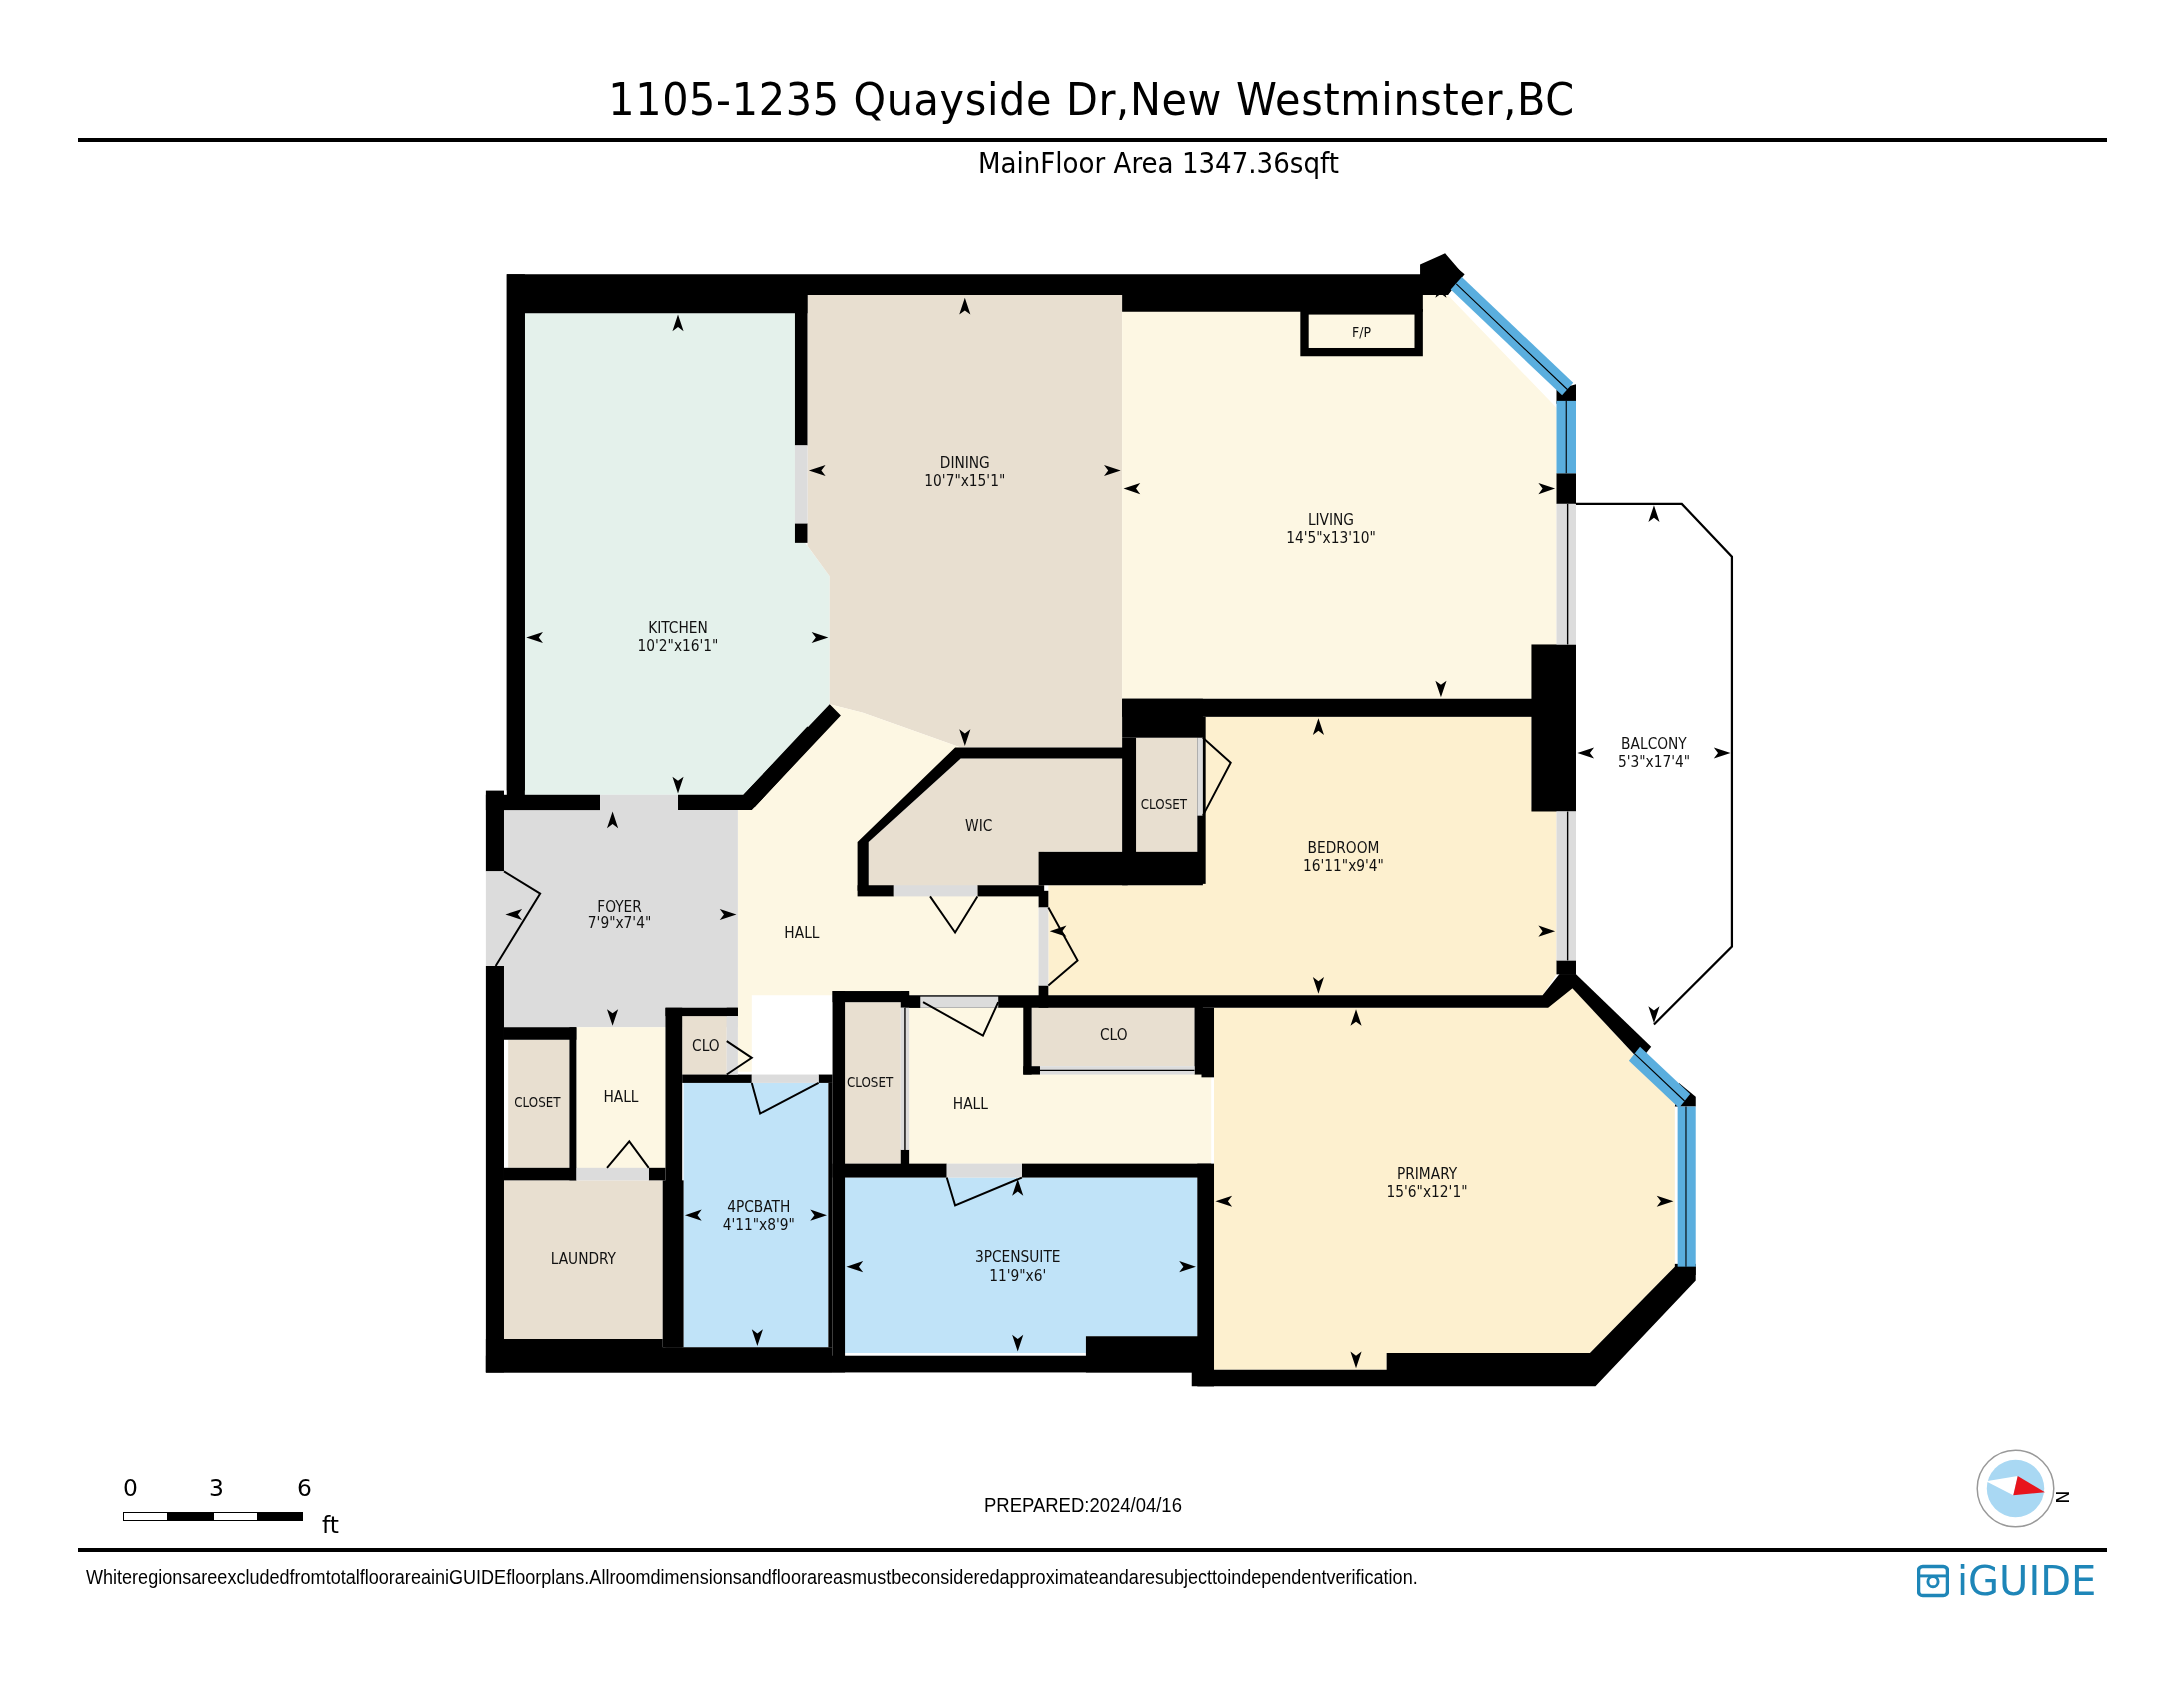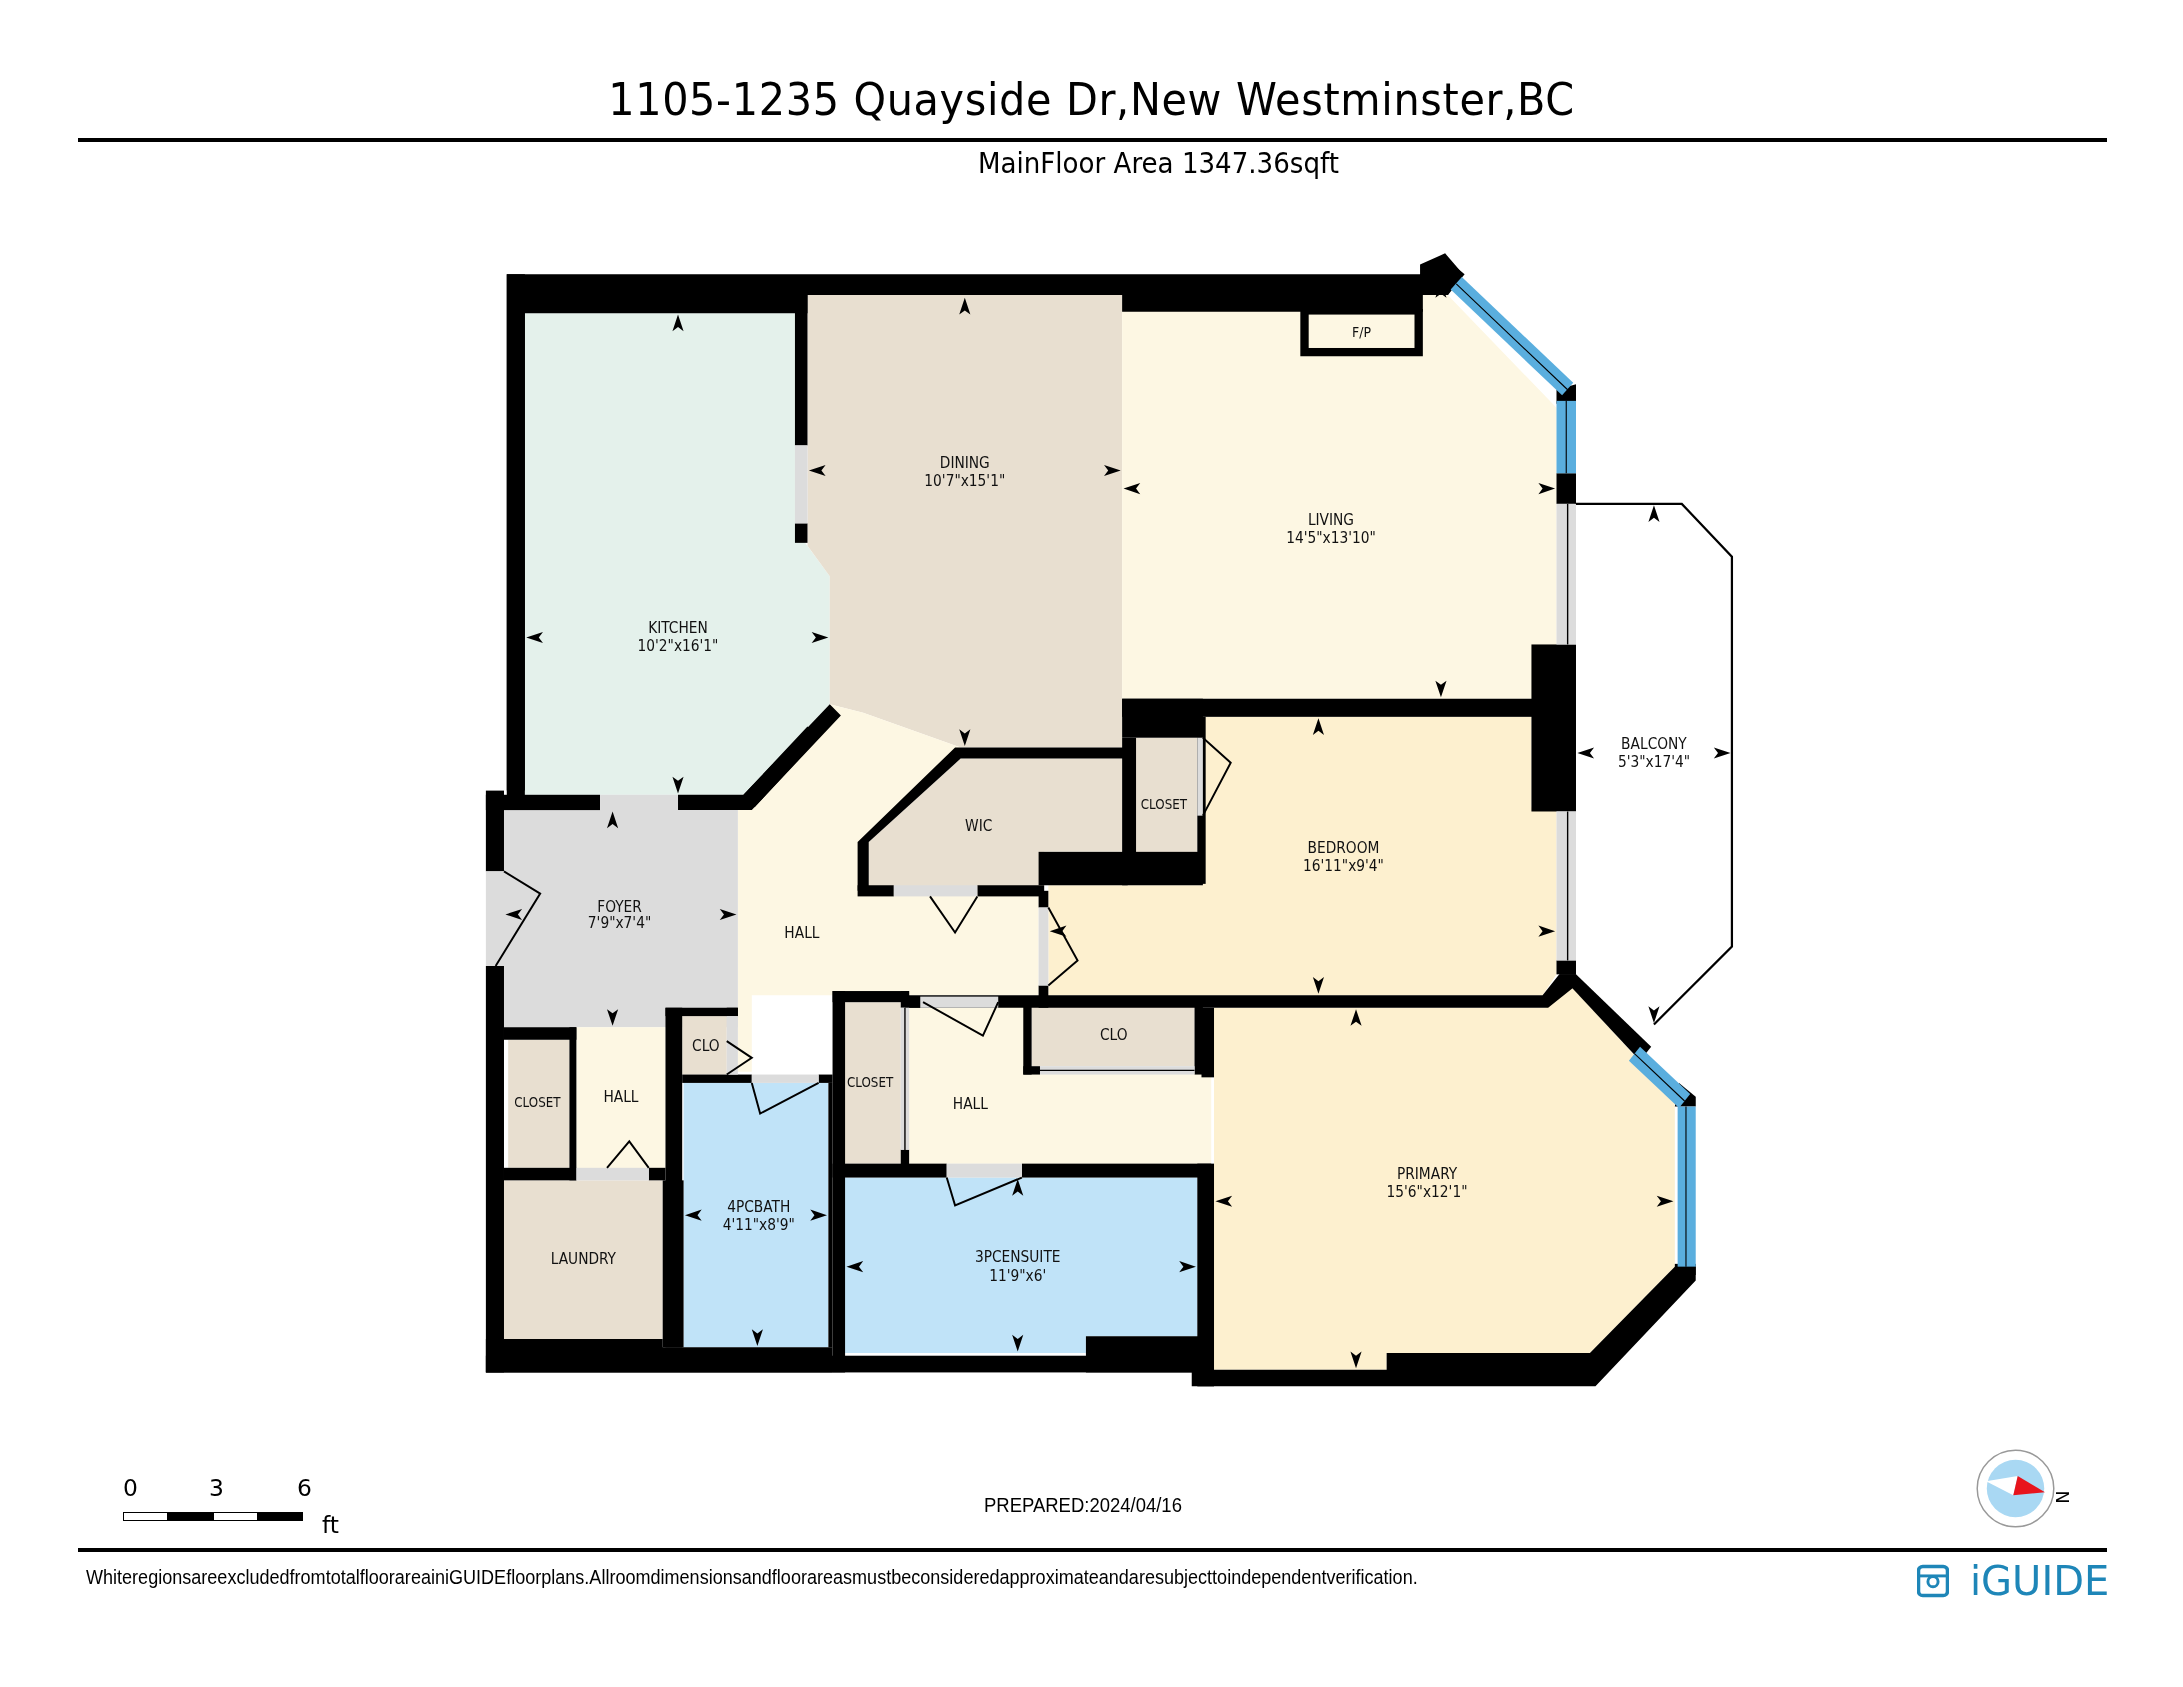--- a/index.html
+++ b/index.html
@@ -20,21 +20,21 @@
   .scalebar { position: absolute; left: 123px; top: 1474px; width: 234px; height: 66px; }
   .scale-label { position: absolute; top: 0; font-family: "DejaVu Sans", sans-serif; font-size: 23.4px; }
   .scale-track { position: absolute; left: 0; top: 38px; height: 10.3px; display: flex; }
   .seg { width: 45px; height: 8.8px; border: 0.7px solid #000; box-sizing: border-box; }
   .seg.black { background: #000; }
   .seg.white { background: #fff; }
   .scale-unit { position: absolute; left: 199px; top: 37px; font-family: "DejaVu Sans", sans-serif; font-size: 23.4px; }
   .compass { position: absolute; left: 1975px; top: 1448px; width: 81px; height: 81px; }
   .compass-n { position: absolute; left: 2055px; top: 1487px; font-family: "DejaVu Sans", sans-serif; font-size: 17.6px;
                transform: rotate(90deg); }
-  .logo { position: absolute; left: 1917px; top: 1562px; height: 38px; display: flex; align-items: center; gap: 21px; }
+  .logo { position: absolute; left: 1917px; top: 1562px; height: 38px; display: flex; align-items: center; gap: 8px; }
   .logo-icon { width: 32px; height: 34px; }
   .logo-text { font-family: "DejaVu Sans", sans-serif; font-size: 40px; color: #1e86b8; letter-spacing: 0px; line-height: 1; }
   .room-label { font-family: "DejaVu Sans Condensed", "DejaVu Sans", sans-serif; }
 </style>
 </head>
 <body>
 
 <div class="stage">
 
   <div class="title">1105-1235 Quayside Dr,New Westminster,BC</div>

